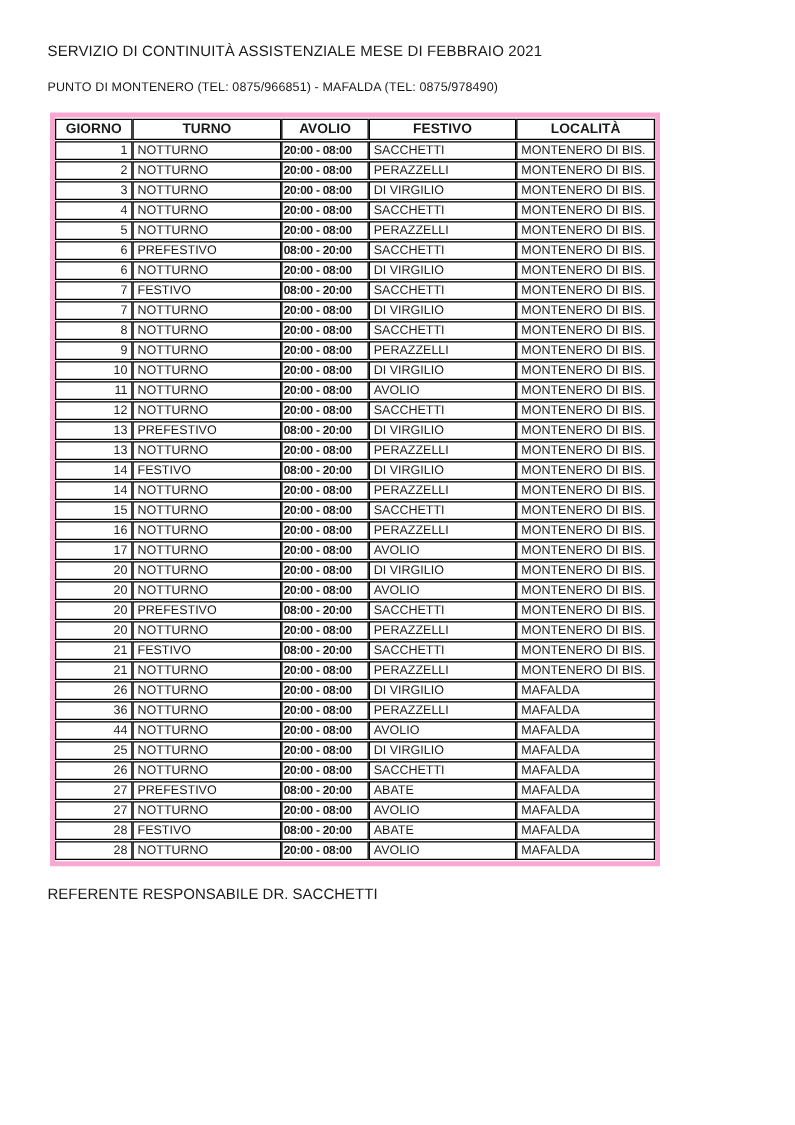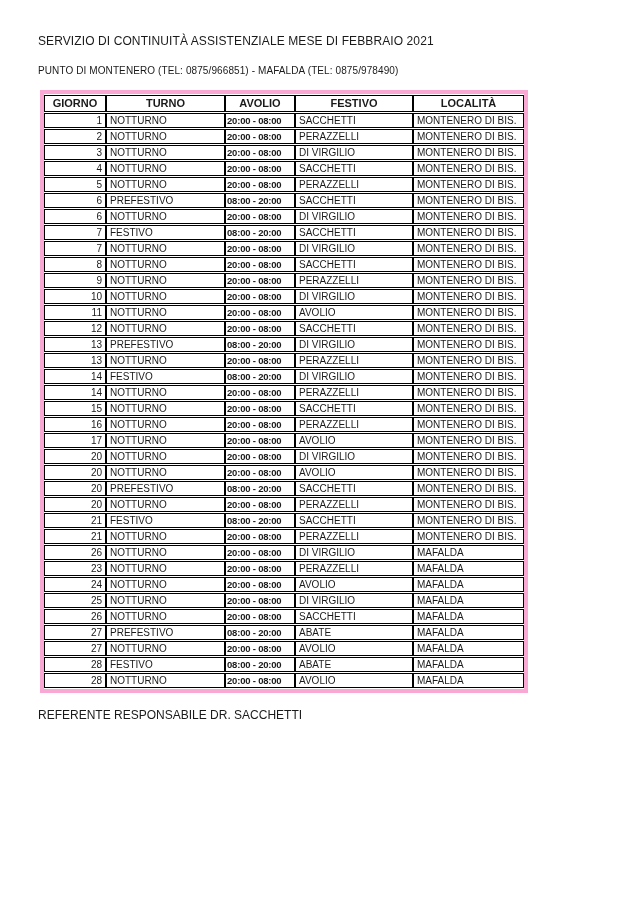--- a/index.html
+++ b/index.html
@@ -304,28 +304,28 @@
           <td class="cell-localita">MONTENERO DI BIS.</td>
         </tr>
         <tr>
           <td class="cell-giorno">26</td>
           <td class="cell-turno">NOTTURNO</td>
           <td class="cell-orario">20:00 - 08:00</td>
           <td class="cell-medico">DI VIRGILIO</td>
           <td class="cell-localita">MAFALDA</td>
         </tr>
         <tr>
-          <td class="cell-giorno">23</td>
-          <td class="cell-turno">NOTTURNO</td>
-          <td class="cell-orario">20:00 - 08:00</td>
-          <td class="cell-medico">PERAZZELLI</td>
-          <td class="cell-localita">MAFALDA</td>
-        </tr>
-        <tr>
-          <td class="cell-giorno">24</td>
+          <td class="cell-giorno">36</td>
+          <td class="cell-turno">NOTTURNO</td>
+          <td class="cell-orario">20:00 - 08:00</td>
+          <td class="cell-medico">PERAZZELLI</td>
+          <td class="cell-localita">MAFALDA</td>
+        </tr>
+        <tr>
+          <td class="cell-giorno">44</td>
           <td class="cell-turno">NOTTURNO</td>
           <td class="cell-orario">20:00 - 08:00</td>
           <td class="cell-medico">AVOLIO</td>
           <td class="cell-localita">MAFALDA</td>
         </tr>
         <tr>
           <td class="cell-giorno">25</td>
           <td class="cell-turno">NOTTURNO</td>
           <td class="cell-orario">20:00 - 08:00</td>
           <td class="cell-medico">DI VIRGILIO</td>

